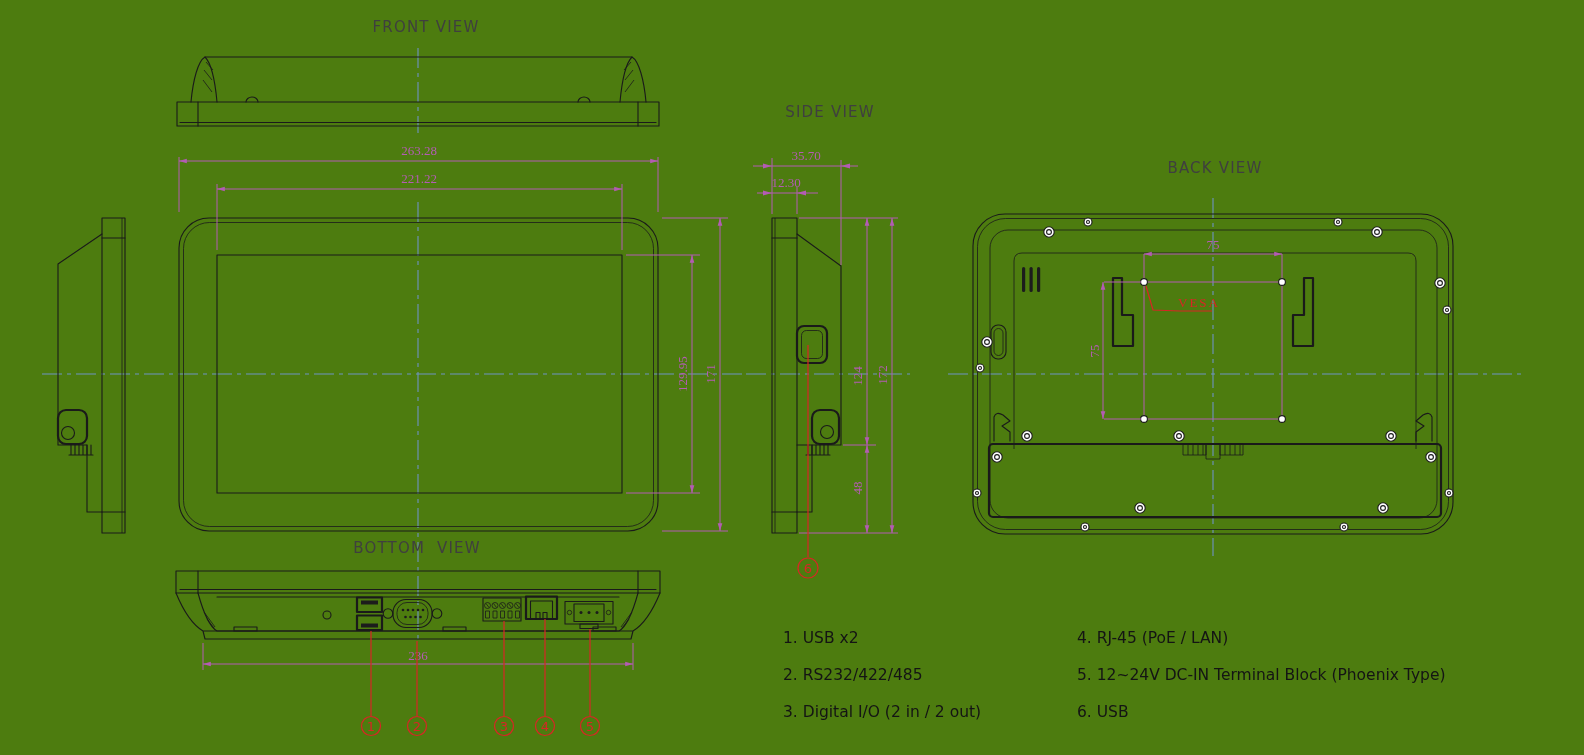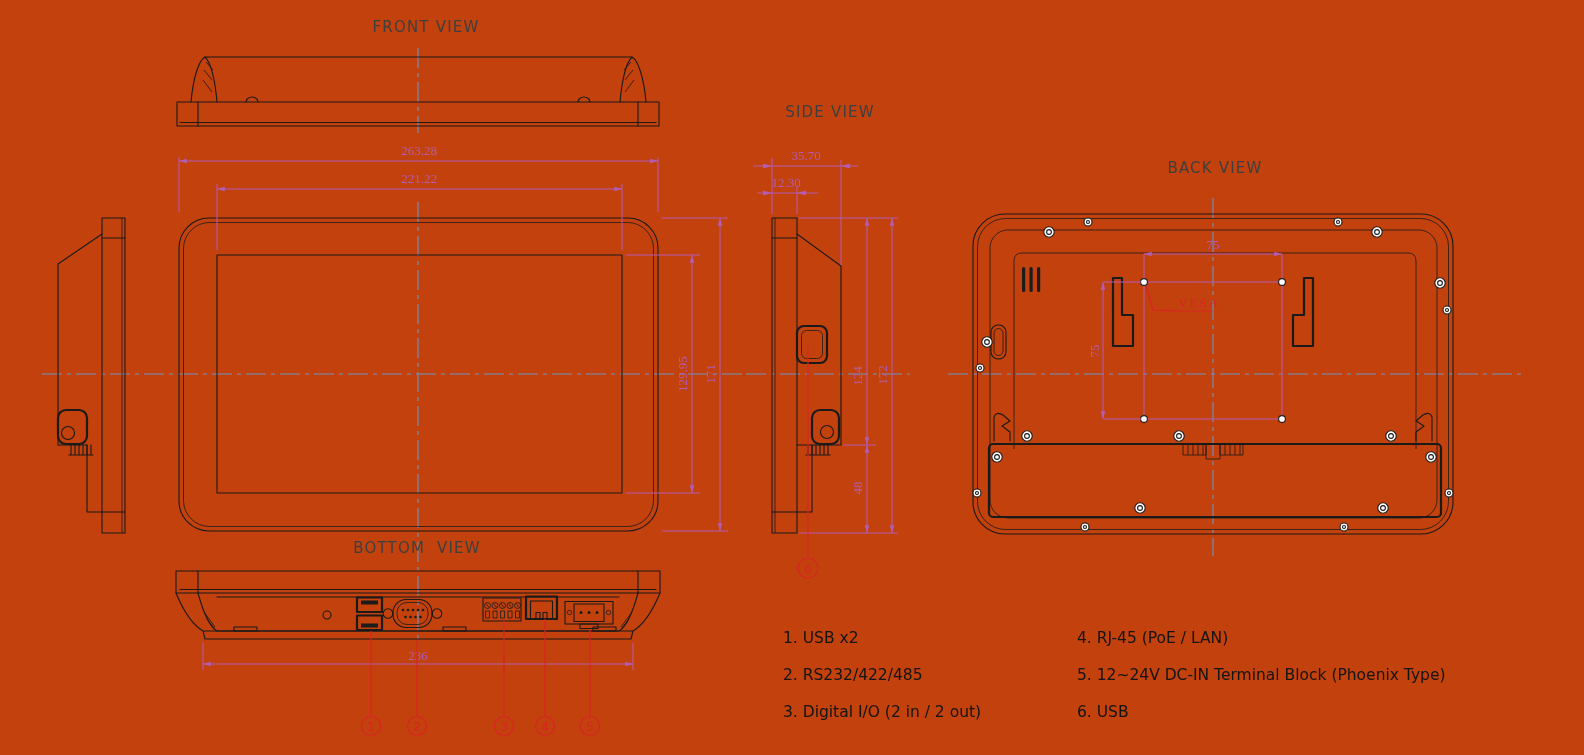--- a/index.html
+++ b/index.html
@@ -1,16 +1,16 @@
 <!DOCTYPE html>
 <html><head>
 <meta charset="utf-8">
 <style>
   html,body{margin:0;padding:0;background:#ffffff;}
-  .stage{position:relative;width:1584px;height:755px;background:#c2410c;overflow:hidden;
+  .stage{position:relative;width:1584px;height:755px;background:#4d7c0f;overflow:hidden;
          font-family:"DejaVu Sans",sans-serif;}
   svg{display:block}
   .ln   {stroke:#1a1a1a;fill:none;stroke-width:1.1;stroke-linejoin:round;stroke-linecap:round}
   .lnt  {stroke:#1a1a1a;fill:none;stroke-width:.8;stroke-linejoin:round}
   .lnb  {stroke:#1a1a1a;fill:none;stroke-width:2.2;stroke-linejoin:round;stroke-linecap:round}
   .fillD{fill:#1c1c1c;stroke:none}
   .dim  {stroke:#b35cb3;fill:none;stroke-width:1}
   .dimtxt{fill:#b35cb3;font:13px "Liberation Serif",serif;text-anchor:middle}
   .cl   {stroke:#6e93c4;fill:none;stroke-width:1.1;stroke-dasharray:20 5 4 5}
   .red  {stroke:#d92525;fill:none;stroke-width:1.2}

